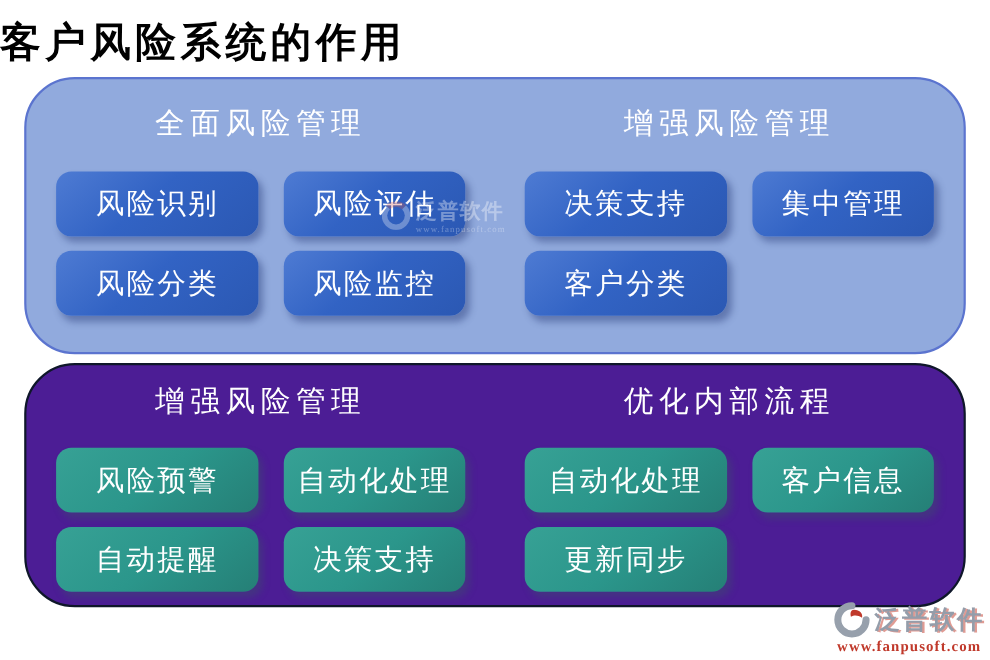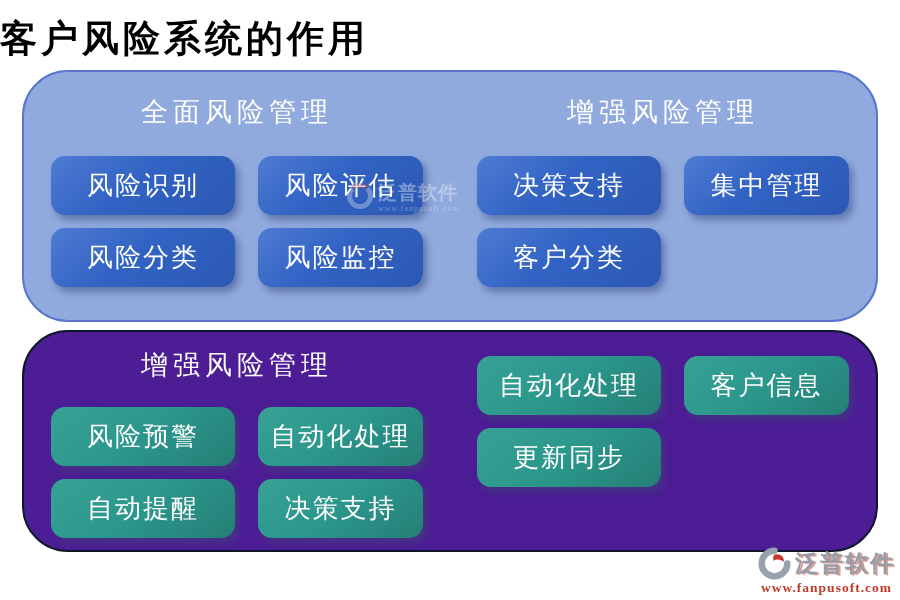--- a/index.html
+++ b/index.html
@@ -116,20 +116,21 @@
   <div class="group">
     <div class="group-header">增强风险管理</div>
     <div class="btn-grid">
       <div class="btn btn-green">风险预警</div>
       <div class="btn btn-green">自动化处理</div>
       <div class="btn btn-green">自动提醒</div>
       <div class="btn btn-green">决策支持</div>
     </div>
   </div>
   <div class="group">
+    <div class="group-header">优化内部流程</div>
     <div class="btn-grid">
       <div class="btn btn-green">自动化处理</div>
       <div class="btn btn-green">客户信息</div>
       <div class="btn btn-green">更新同步</div>
     </div>
   </div>
 </section>
 
 <div class="wm-center">
   <span class="wm-center-circle"></span>

